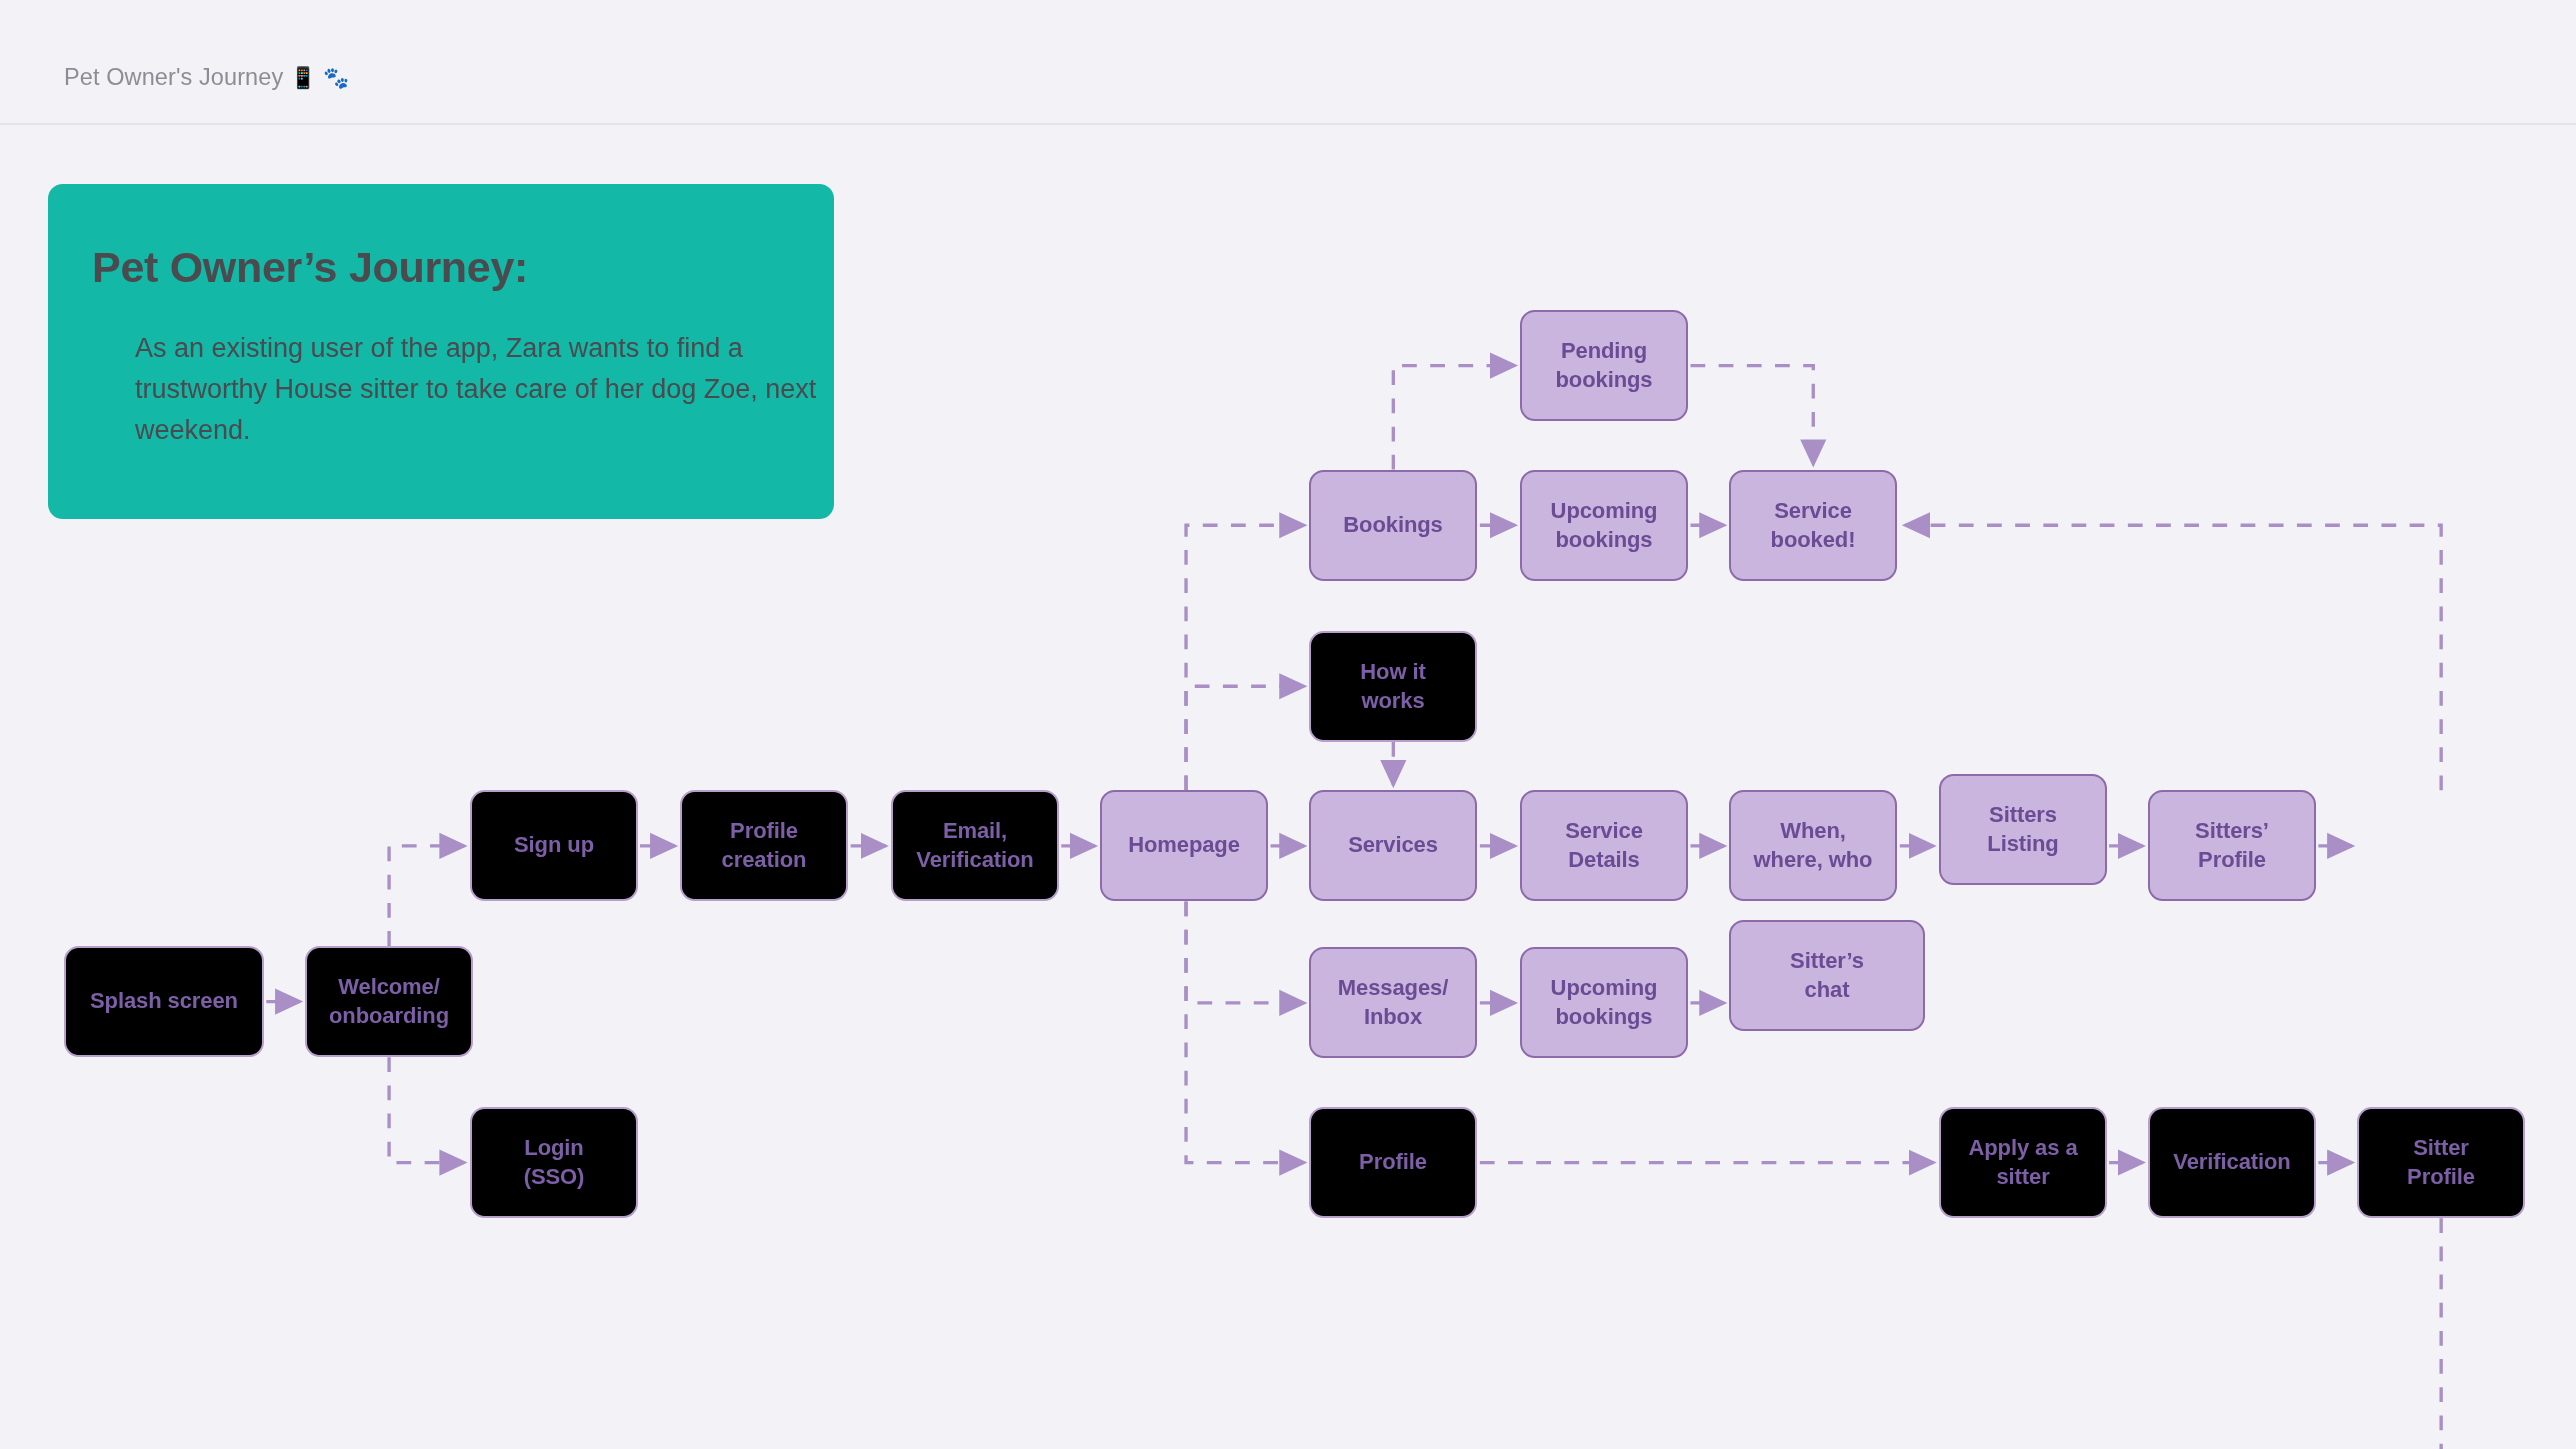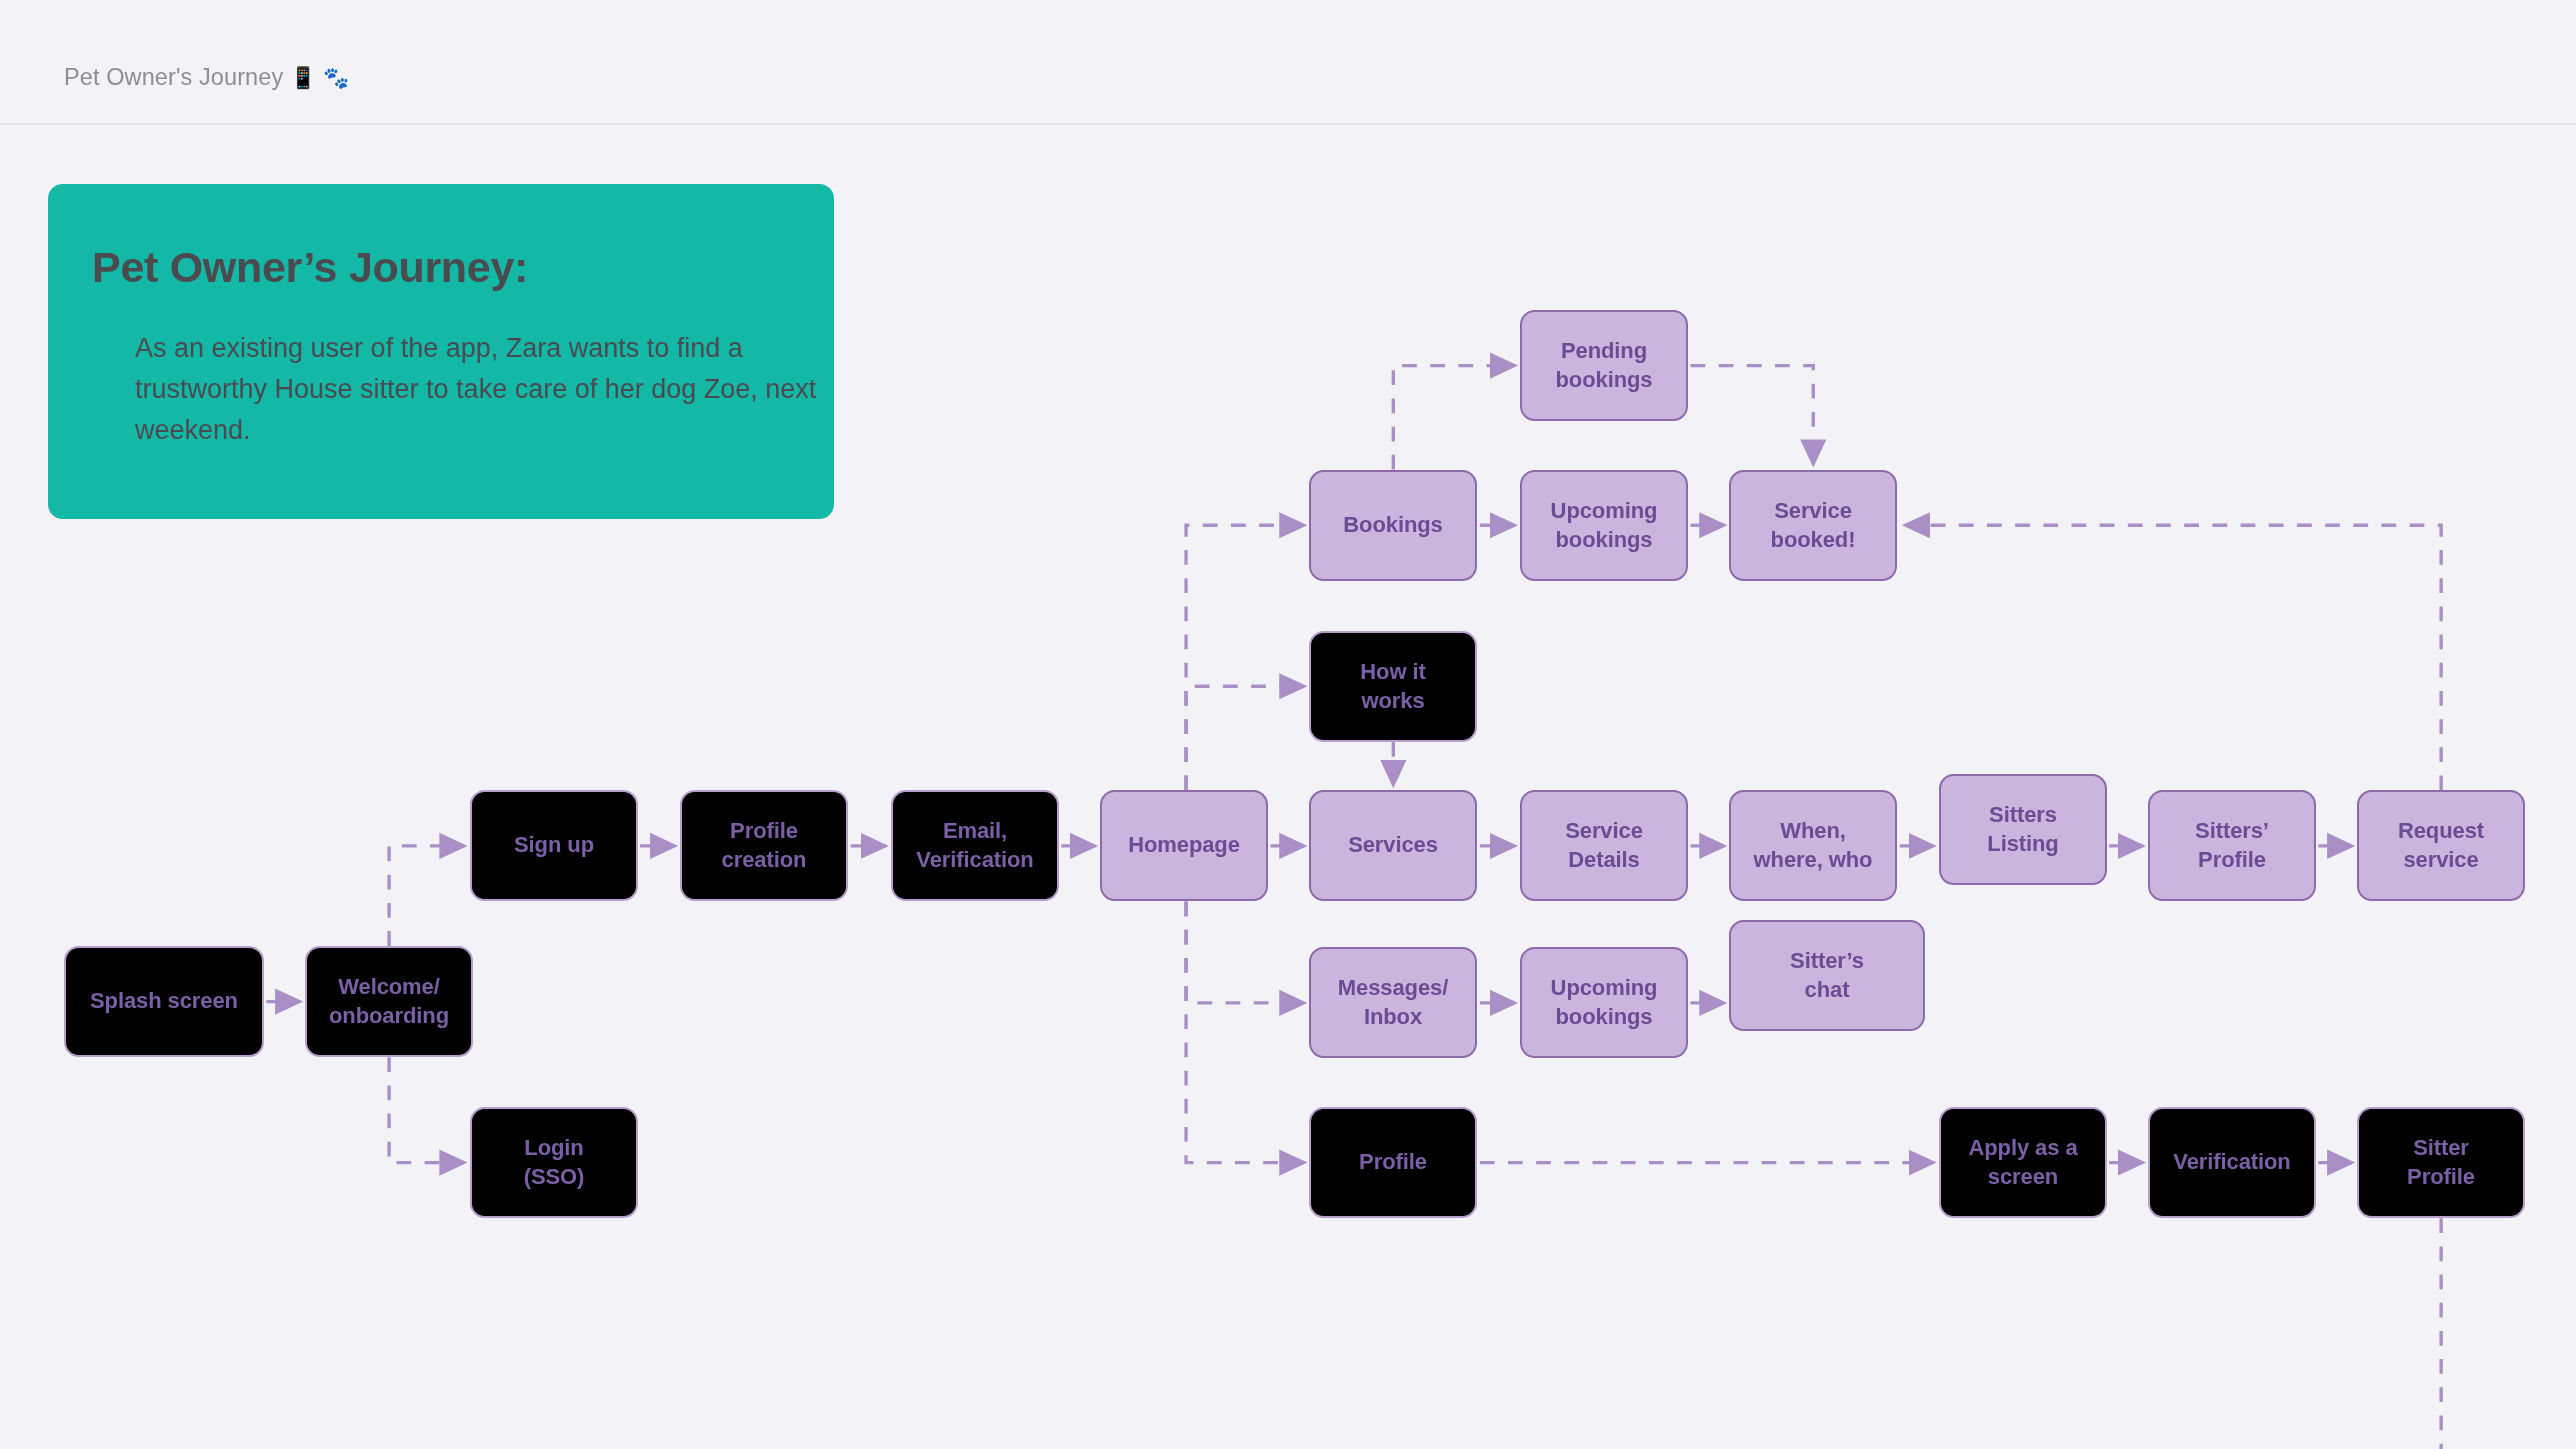--- a/index.html
+++ b/index.html
@@ -175,24 +175,20 @@
 where, who</span>
       </div>
       <div class="node dark" style="left: 1939px; top: 774px; width: 168px; height: 111px;">
         <span style="white-space: pre-line;">Sitters
 Listing</span>
       </div>
       <div class="node dark" style="left: 2148px; top: 790px; width: 168px; height: 111px;">
         <span style="white-space: pre-line;">Sitters’
 Profile</span>
       </div>
-      <div class="node dark" style="left: 2357px; top: 790px; width: 168px; height: 111px;">
-        <span style="white-space: pre-line;">Request
-service</span>
-      </div>
       <div class="node dark" style="left: 1309px; top: 470px; width: 168px; height: 111px;">
         <span style="white-space: pre-line;">Bookings</span>
       </div>
       <div class="node dark" style="left: 1520px; top: 310px; width: 168px; height: 111px;">
         <span style="white-space: pre-line;">Pending
 bookings</span>
       </div>
       <div class="node dark" style="left: 1520px; top: 470px; width: 168px; height: 111px;">
         <span style="white-space: pre-line;">Upcoming
 bookings</span>
@@ -211,21 +207,21 @@
       </div>
       <div class="node dark" style="left: 1729px; top: 920px; width: 196px; height: 111px;">
         <span style="white-space: pre-line;">Sitter’s
 chat</span>
       </div>
       <div class="node light" style="left: 1309px; top: 1107px; width: 168px; height: 111px;">
         <span style="white-space: pre-line;">Profile</span>
       </div>
       <div class="node light" style="left: 1939px; top: 1107px; width: 168px; height: 111px;">
         <span style="white-space: pre-line;">Apply as a
-screen</span>
+sitter</span>
       </div>
       <div class="node light" style="left: 2148px; top: 1107px; width: 168px; height: 111px;">
         <span style="white-space: pre-line;">Verification</span>
       </div>
       <div class="node light" style="left: 2357px; top: 1107px; width: 168px; height: 111px;">
         <span style="white-space: pre-line;">Sitter
 Profile</span>
       </div>
     </div>
 

